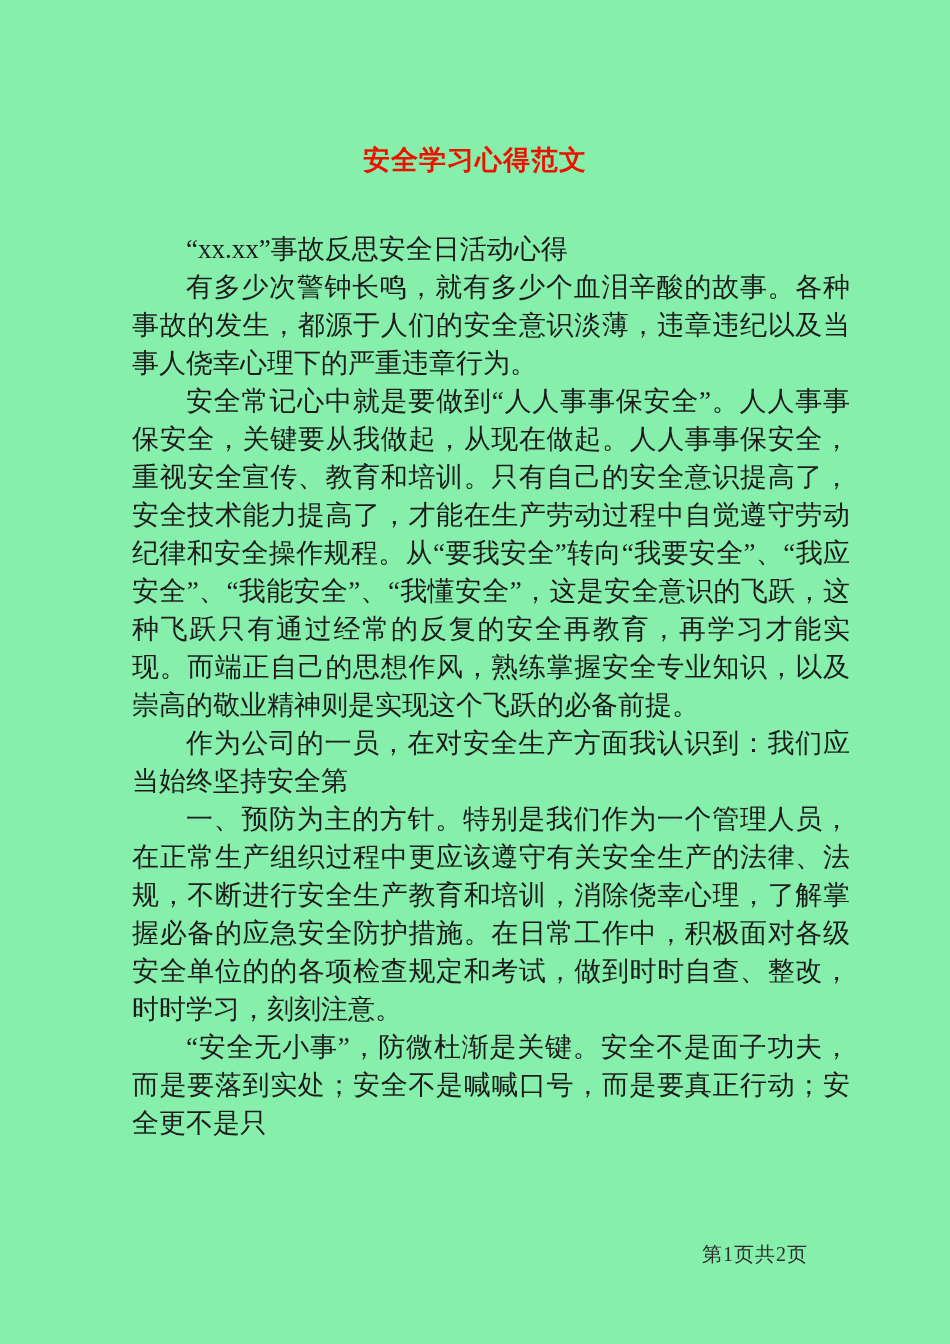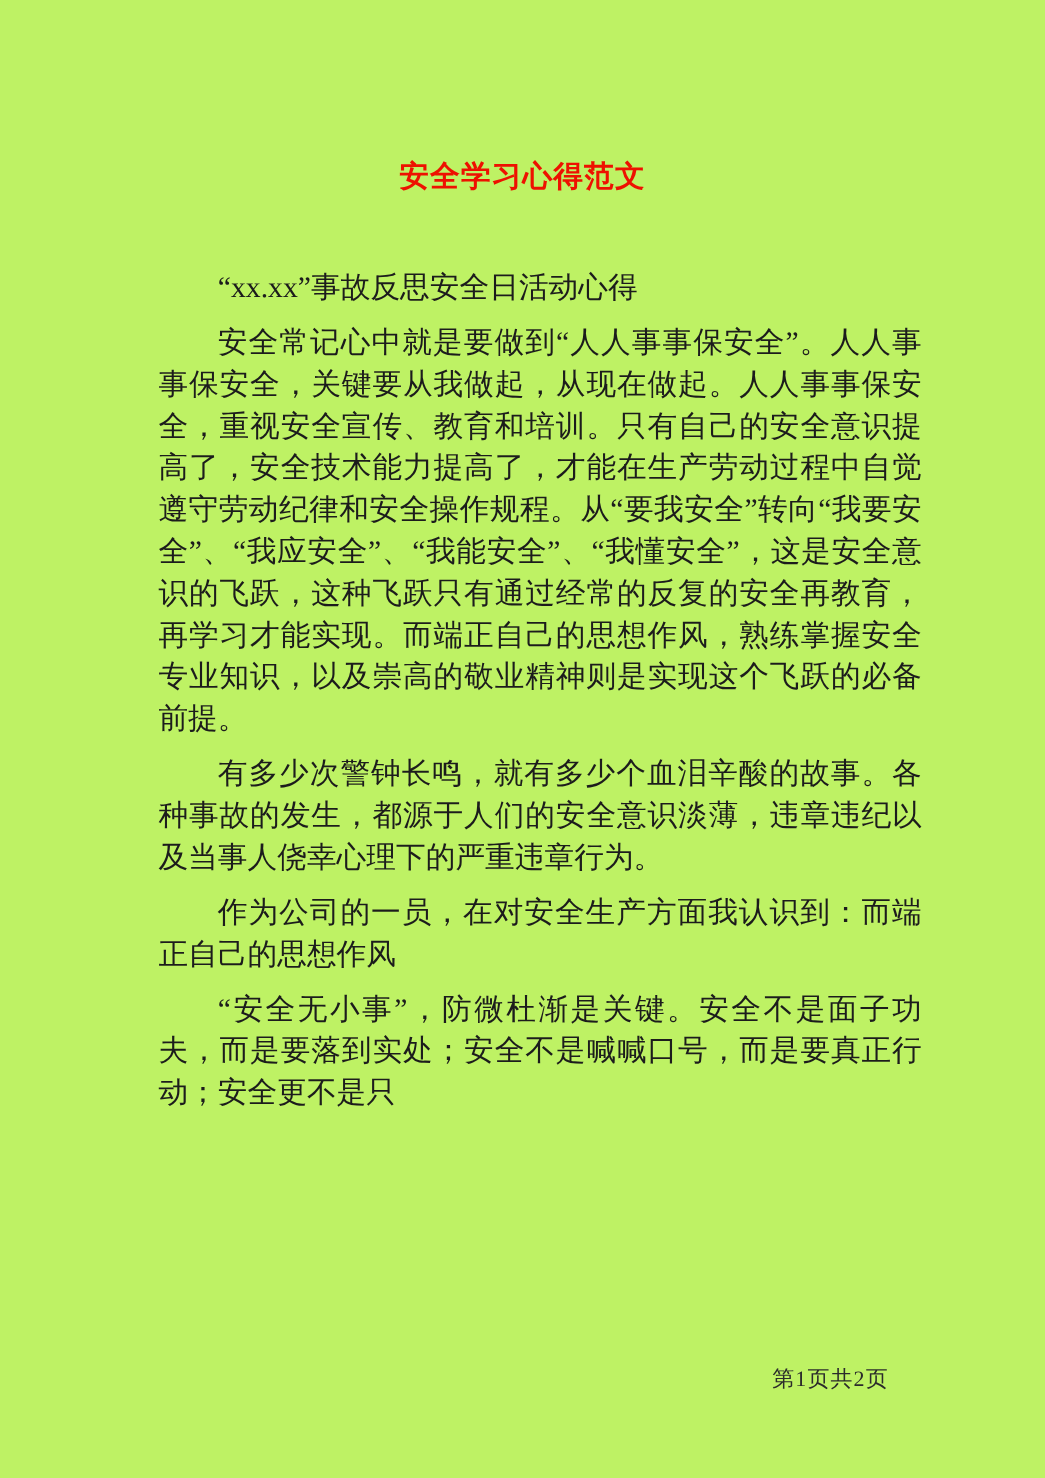--- a/index.html
+++ b/index.html
@@ -10,21 +10,21 @@
     width: 950px;
     height: 1344px;
     background: #ffffff;
     position: relative;
     overflow: hidden;
     font-family: "Liberation Serif", "DejaVu Serif", serif;
   }
   .doc-page {
     position: absolute;
     inset: 0;
-    background: #bef264;
+    background: #86efac;
   }
   .doc-title {
     position: absolute;
     top: 122px;
     left: 0;
     width: 950px;
     text-align: center;
     font-size: 27px;
     line-height: 40px;
     font-weight: bold;
@@ -35,21 +35,21 @@
     position: absolute;
     top: 230px;
     left: 132px;
     width: 718px;
     font-size: 27px;
     line-height: 38px;
     color: #1c1c1c;
     text-align: justify;
   }
   .doc-body p {
-    margin: 12px;
+    margin: 0;
     padding: 0;
     text-indent: 2em;
   }
   .doc-footer {
     position: absolute;
     top: 1243px;
     right: 142px;
     font-size: 20px;
     line-height: 22px;
     color: #2b2b2b;
@@ -58,21 +58,22 @@
 </style>
 </head>
 <body>
 
 <div class="doc-page">
 
   <h1 class="doc-title">安全学习心得范文</h1>
 
   <div class="doc-body">
     <p>“xx.xx”事故反思安全日活动心得</p>
+    <p>有多少次警钟长鸣，就有多少个血泪辛酸的故事。各种事故的发生，都源于人们的安全意识淡薄，违章违纪以及当事人侥幸心理下的严重违章行为。</p>
     <p>安全常记心中就是要做到“人人事事保安全”。人人事事保安全，关键要从我做起，从现在做起。人人事事保安全，重视安全宣传、教育和培训。只有自己的安全意识提高了，安全技术能力提高了，才能在生产劳动过程中自觉遵守劳动纪律和安全操作规程。从“要我安全”转向“我要安全”、“我应安全”、“我能安全”、“我懂安全”，这是安全意识的飞跃，这种飞跃只有通过经常的反复的安全再教育，再学习才能实现。而端正自己的思想作风，熟练掌握安全专业知识，以及崇高的敬业精神则是实现这个飞跃的必备前提。</p>
-    <p>有多少次警钟长鸣，就有多少个血泪辛酸的故事。各种事故的发生，都源于人们的安全意识淡薄，违章违纪以及当事人侥幸心理下的严重违章行为。</p>
-    <p>作为公司的一员，在对安全生产方面我认识到：而端正自己的思想作风</p>
+    <p>作为公司的一员，在对安全生产方面我认识到：我们应当始终坚持安全第</p>
+    <p>一、预防为主的方针。特别是我们作为一个管理人员，在正常生产组织过程中更应该遵守有关安全生产的法律、法规，不断进行安全生产教育和培训，消除侥幸心理，了解掌握必备的应急安全防护措施。在日常工作中，积极面对各级安全单位的的各项检查规定和考试，做到时时自查、整改，时时学习，刻刻注意。</p>
     <p>“安全无小事”，防微杜渐是关键。安全不是面子功夫，而是要落到实处；安全不是喊喊口号，而是要真正行动；安全更不是只</p>
   </div>
 
   <div class="doc-footer">第1页共2页</div>
 
 </div>
 
 </body></html>

